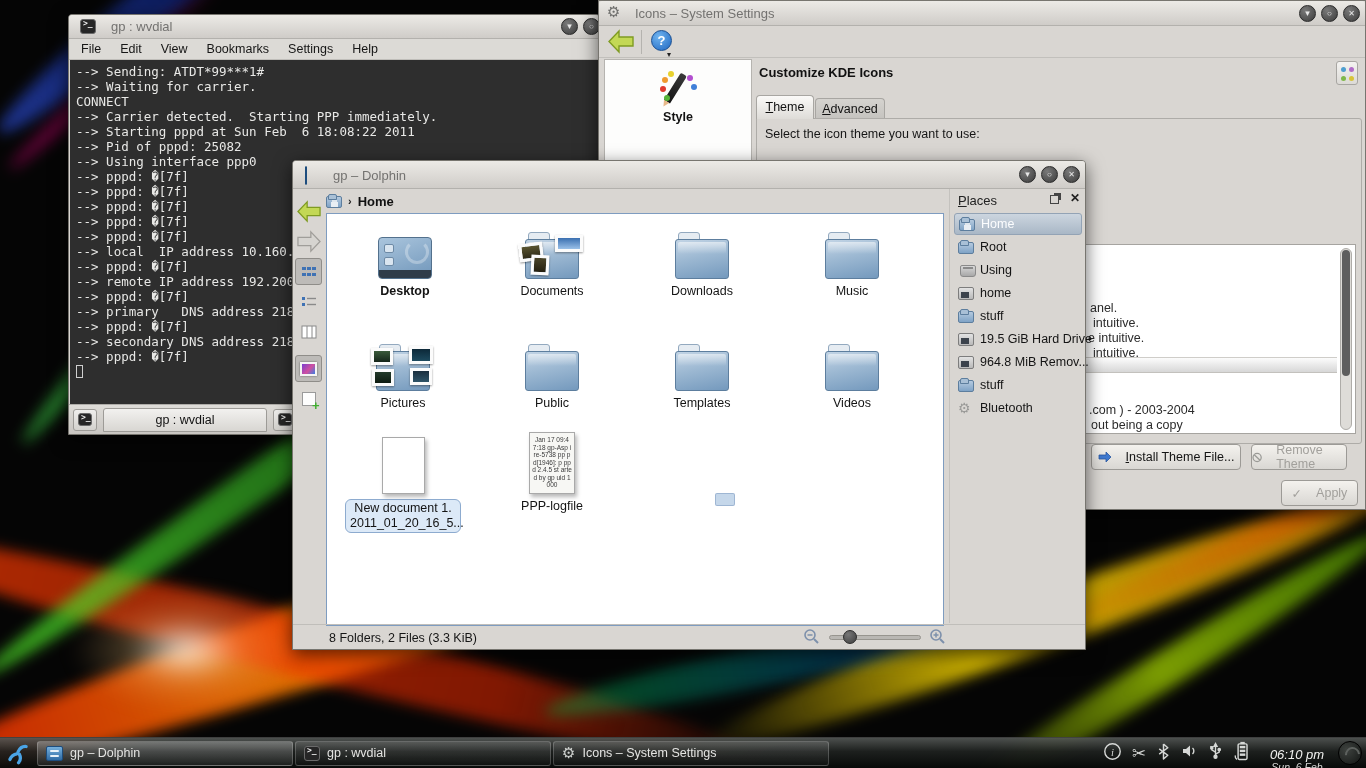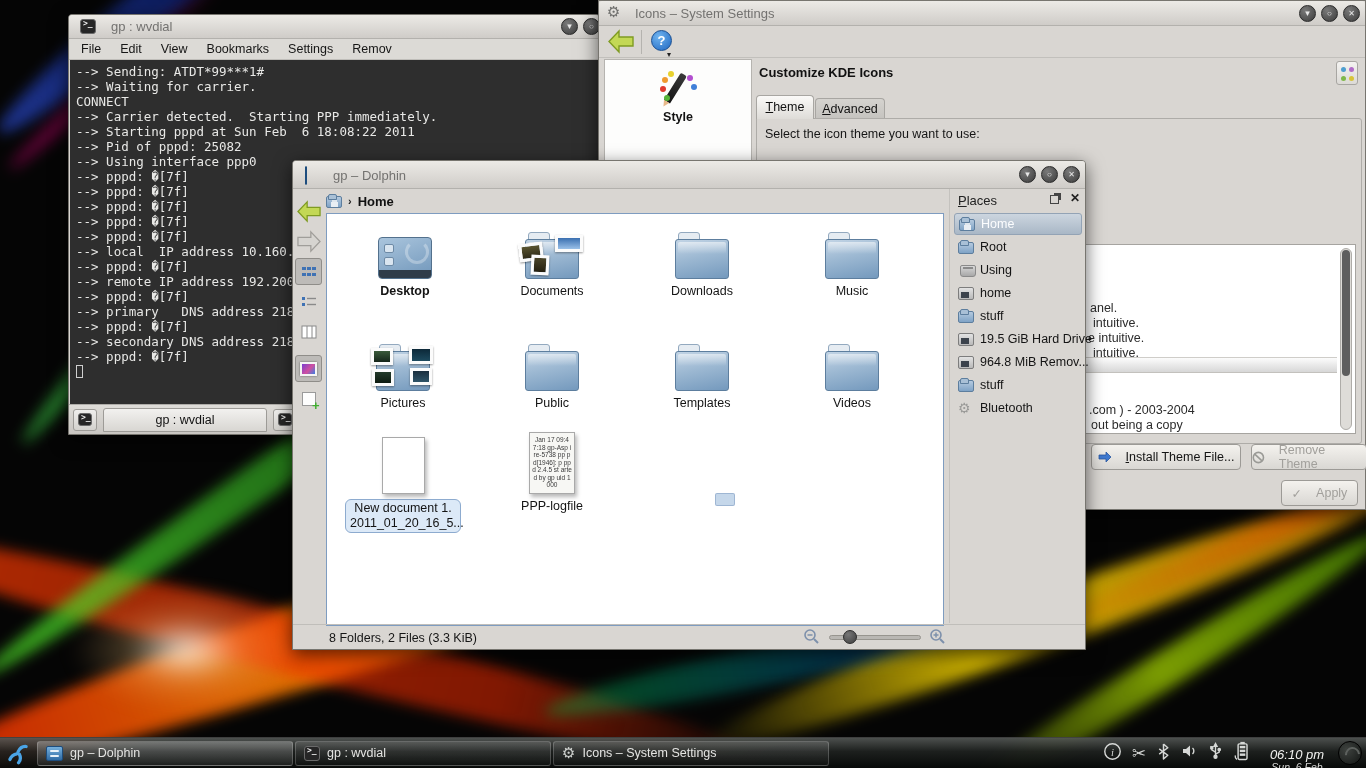--- a/index.html
+++ b/index.html
@@ -201,21 +201,21 @@
       <span class="tb-title" style="left:42px; top:4px;">gp : wvdial</span>
       <span class="wbtn wb-min" style="left:492px; top:3px;"></span>
       <span class="wbtn wb-max" style="left:514px; top:3px;"></span>
     </div>
     <div class="menubar">
       <span>File</span>
       <span>Edit</span>
       <span>View</span>
       <span>Bookmarks</span>
       <span>Settings</span>
-      <span>Remov</span>
+      <span>Help</span>
     </div>
     <div class="termbody">
       <div class="tline">--&gt; Sending: ATDT*99***1#</div>
       <div class="tline">--&gt; Waiting for carrier.</div>
       <div class="tline">CONNECT</div>
       <div class="tline">--&gt; Carrier detected.  Starting PPP immediately.</div>
       <div class="tline">--&gt; Starting pppd at Sun Feb  6 18:08:22 2011</div>
       <div class="tline">--&gt; Pid of pppd: 25082</div>
       <div class="tline">--&gt; Using interface ppp0</div>
       <div class="tline">--&gt; pppd: �[7f]</div>
@@ -301,21 +301,21 @@
       <div class="sbar-track" style="right:3px; top:3px; height:182px;">
         <div class="sbar-thumb" style="top:1px; height:126px;"></div>
       </div>
     </div>
     <div class="kbtn" style="left:492px; top:443px; width:150px;">
       <svg width="14" height="12" viewBox="0 0 14 12">
           <path d="M1 4 h7 V1 l5 5 -5 5 V8 H1 Z" fill="#3f79cf" stroke="#2a57a0" stroke-width="0.8"></path>
         </svg>
       <span class="mn">Install Theme File...</span>
     </div>
-    <div class="kbtn disabled" style="left:652px; top:443px; width:116px;">
+    <div class="kbtn disabled" style="left:652px; top:443px; width:96px;">
       <svg width="13" height="13" viewBox="0 0 13 13">
           <circle cx="6.5" cy="6.5" r="5.2" fill="none" stroke="#9a9a96" stroke-width="1.6"></circle>
           <line x1="2.8" y1="3" x2="10.2" y2="10" stroke="#9a9a96" stroke-width="1.6"></line>
         </svg>
       <span>Remove Theme</span>
     </div>
     <div class="kbtn disabled" style="left:682px; top:479px; width:77px;">
       <span class="glyph" style="color:#a2a09c;">✓</span>
       <span>Apply</span>
     </div>

